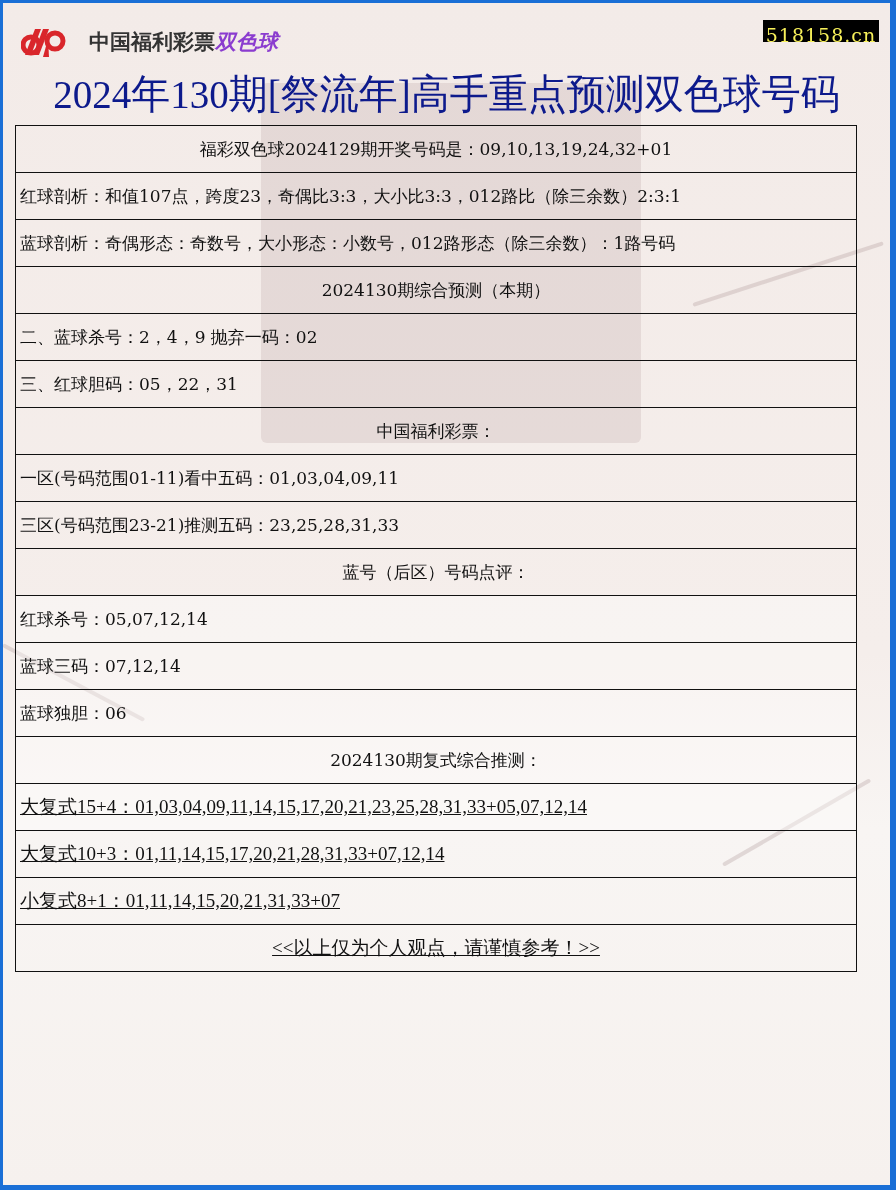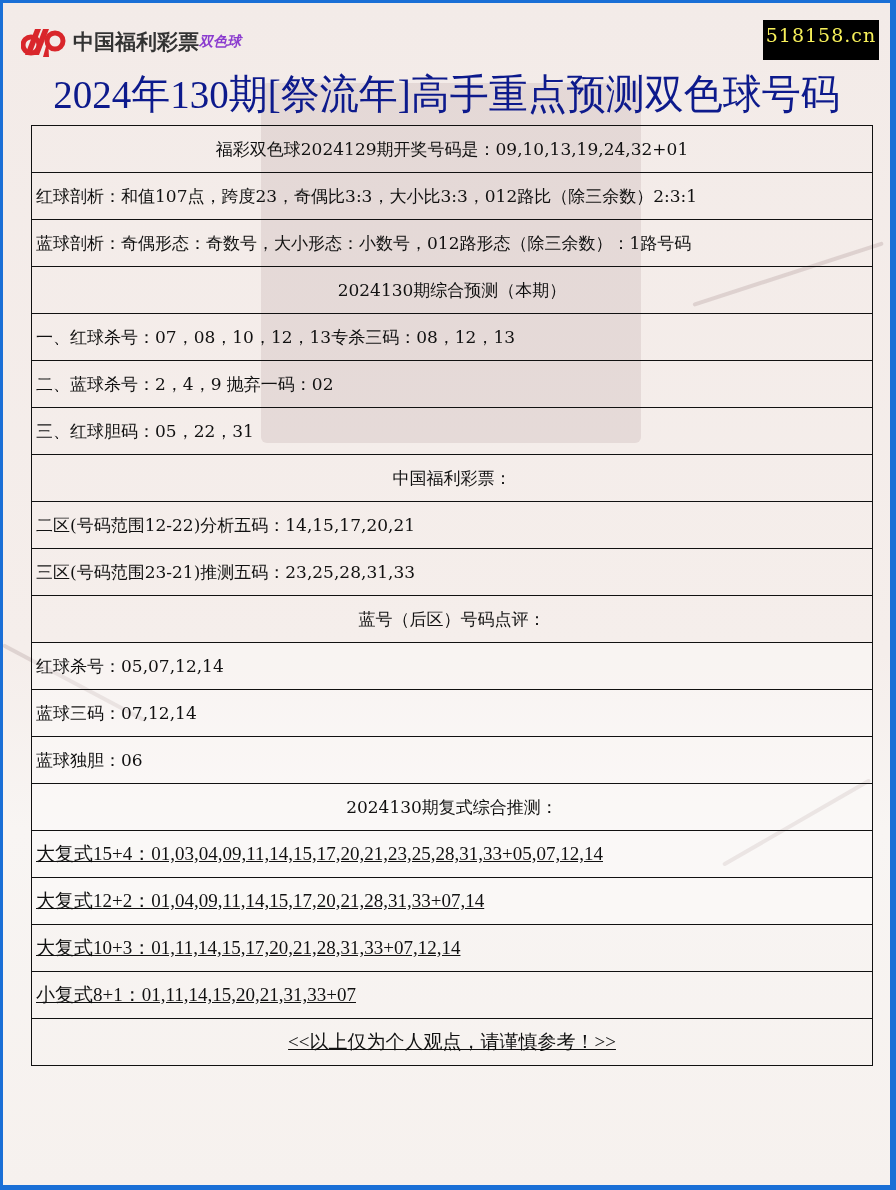--- a/index.html
+++ b/index.html
@@ -19,40 +19,40 @@
     }
     .bg-branch {
       position: absolute; height: 4px; background: rgba(180,160,160,0.35);
       border-radius: 2px; transform-origin: left center;
     }
     .header { position: absolute; left: 0; top: 0; width: 100%; height: 70px; }
     .logo { position: absolute; left: 18px; top: 22px; display: flex; align-items: center; }
     .logo-mark { width: 46px; height: 34px; margin-right: 6px; }
     .logo-text-main {
       font-family: Liberation Sans, sans-serif;
-      font-weight: bold; font-size: 21px; color: #333; letter-spacing: 0px;
+      font-weight: bold; font-size: 21px; color: #333; letter-spacing: 0px; margin-left: 16px;
     }
     .logo-text-accent {
       font-family: Liberation Sans, sans-serif;
-      font-weight: bold; font-style: italic; font-size: 14px; color: #8b3ccf;
+      font-weight: bold; font-style: italic; font-size: 21px; color: #8b3ccf;
     }
     .site-badge {
-      position: absolute; left: 760px; top: 17px; width: 116px; height: 40px;
+      position: absolute; left: 760px; top: 17px; width: 116px; height: 22px;
       background: #000; color: #f7f05a;
       font-family: "DejaVu Serif", "Liberation Serif", serif;
       font-size: 19px; line-height: 31px; text-align: center; letter-spacing: 1px;
     }
     .title {
       position: absolute; left: 0; top: 66px; width: 100%; text-align: center;
       font-family: "Liberation Serif", "DejaVu Serif", serif;
       font-size: 39px; color: #0d1a8c; line-height: 50px;
       transform: scaleY(1.05);
     }
     .table {
-      position: absolute; left: 28px; top: 122px; width: 840px;
+      position: absolute; left: 12px; top: 122px; width: 840px;
       border-left: 1.5px solid #111; border-right: 1.5px solid #111; border-top: 1.5px solid #111;
     }
     .row {
       height: 46px; border-bottom: 1.5px solid #111;
       font-size: 17px; color: #111; line-height: 46px;
       padding-left: 4px; white-space: nowrap; overflow: hidden;
       position: relative;
     }
     .row.center { text-align: center; padding-left: 0; }
     .row.light { background: rgba(255,255,255,0.35); }
@@ -82,30 +82,28 @@
     <div class="site-badge">518158.cn</div>
   </div>
 
   <div class="title">2024年130期[祭流年]高手重点预测双色球号码</div>
 
   <div class="table">
     <div class="row center">福彩双色球2024129期开奖号码是：09,10,13,19,24,32+01</div>
     <div class="row">红球剖析：和值107点，跨度23，奇偶比3:3，大小比3:3，012路比（除三余数）2:3:1</div>
     <div class="row">蓝球剖析：奇偶形态：奇数号，大小形态：小数号，012路形态（除三余数）：1路号码</div>
     <div class="row center">2024130期综合预测（本期）</div>
-    <div class="row">一、红球杀号：07，08，10，12，13专杀三码：08，12，13</div>
     <div class="row">二、蓝球杀号：2，4，9 抛弃一码：02</div>
     <div class="row">三、红球胆码：05，22，31</div>
     <div class="row center">中国福利彩票：</div>
-    <div class="row">二区(号码范围12-22)分析五码：14,15,17,20,21</div>
+    <div class="row">一区(号码范围01-11)看中五码：01,03,04,09,11</div>
     <div class="row">三区(号码范围23-21)推测五码：23,25,28,31,33</div>
     <div class="row center">蓝号（后区）号码点评：</div>
     <div class="row light">红球杀号：05,07,12,14</div>
     <div class="row light">蓝球三码：07,12,14</div>
     <div class="row light">蓝球独胆：06</div>
     <div class="row center light">2024130期复式综合推测：</div>
     <div class="row narrow light">大复式15+4：01,03,04,09,11,14,15,17,20,21,23,25,28,31,33+05,07,12,14</div>
-    <div class="row narrow light">大复式12+2：01,04,09,11,14,15,17,20,21,28,31,33+07,14</div>
     <div class="row narrow">大复式10+3：01,11,14,15,17,20,21,28,31,33+07,12,14</div>
     <div class="row narrow">小复式8+1：01,11,14,15,20,21,31,33+07</div>
     <div class="row center narrow">&lt;&lt;以上仅为个人观点，请谨慎参考！&gt;&gt;</div>
   </div>
 </div>
 
 </body></html>

